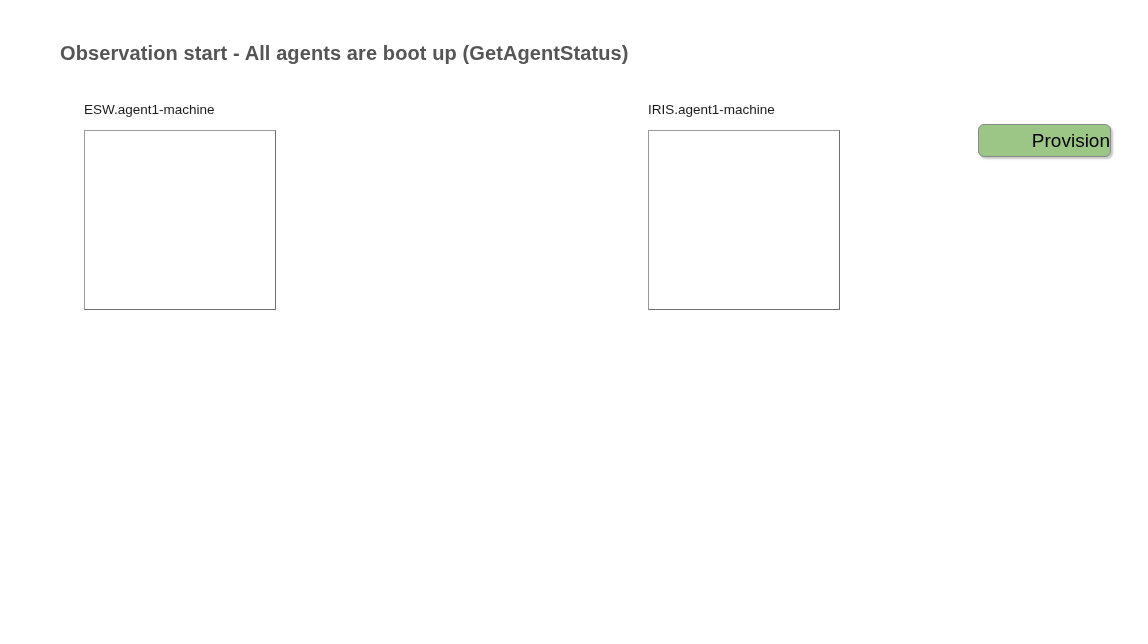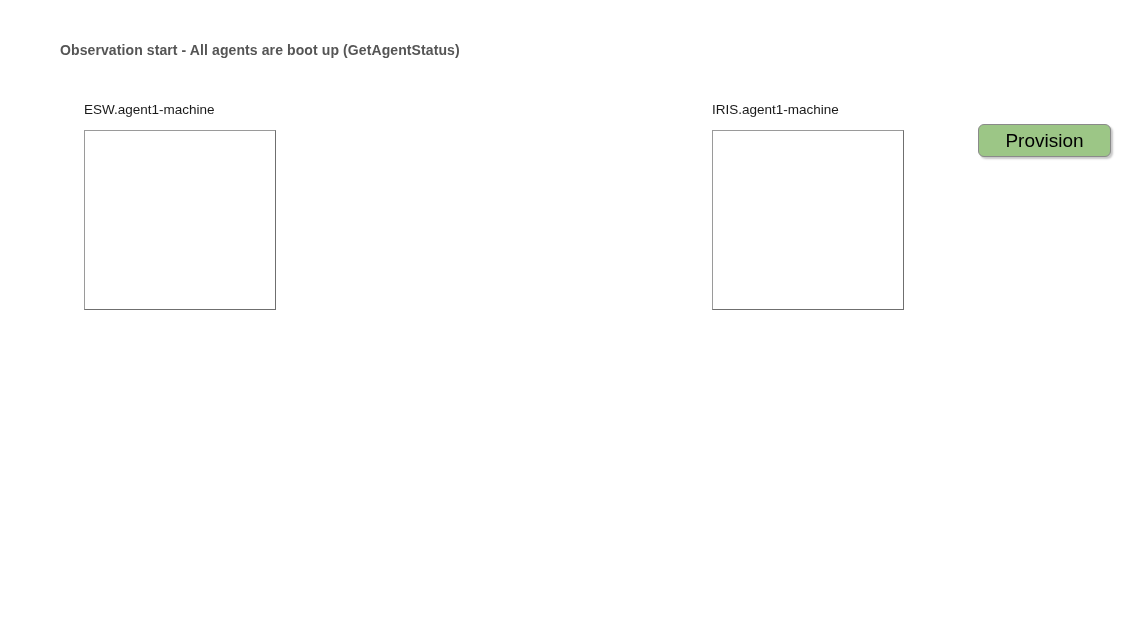--- a/index.html
+++ b/index.html
@@ -23,34 +23,34 @@
     top: 0;
     width: 1148px;
     height: 644px;
   }
 
   
   .page-title {
     position: absolute;
     left: 60px;
     top: 42px;
-    font-size: 14px;
+    font-size: 20px;
     font-weight: bold;
     color: #555555;
     letter-spacing: 0.1px;
     white-space: nowrap;
   }
 
   
   .agent-group {
     position: absolute;
     width: 194px;
   }
   .agent-group.col-left  { left: 84px; }
-  .agent-group.col-right { left: 712px; }
+  .agent-group.col-right { left: 648px; }
   .agent-group.row-top    { top: 102px; }
   .agent-group.row-bottom { top: 388px; }
 
   .agent-label {
     font-size: 13.5px;
     font-weight: normal;
     color: #1a1a1a;
     line-height: 16px;
     text-align: left;
     white-space: nowrap;
@@ -78,21 +78,21 @@
     box-sizing: border-box;
     background: #9cc686;
     border: 1px solid #8a8a8a;
     border-radius: 6px;
     box-shadow: 2px 2px 2px rgba(0, 0, 0, 0.22);
     color: #000000;
     font-family: "Liberation Sans", sans-serif;
     font-size: 19px;
     font-weight: normal;
     line-height: 31px;
-    text-align: center;
+    text-align: right;
     white-space: nowrap;
     cursor: pointer;
     padding: 0;
   }
 </style>
 </head>
 <body>
 
 <div class="stage">
 

